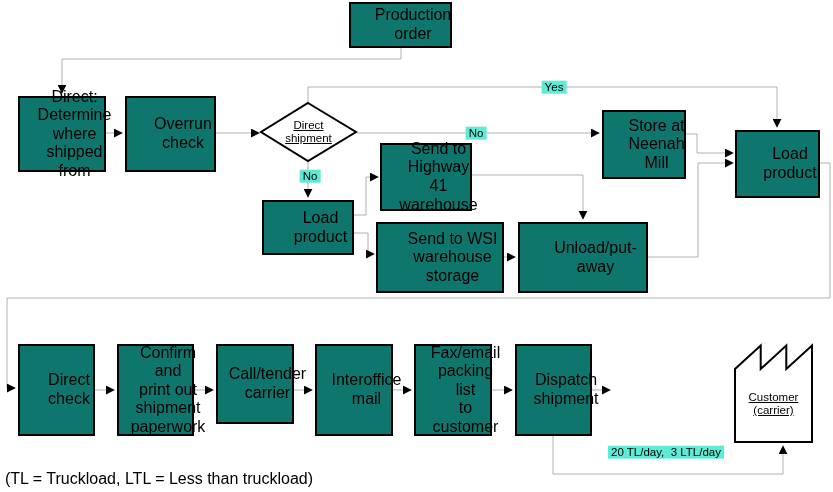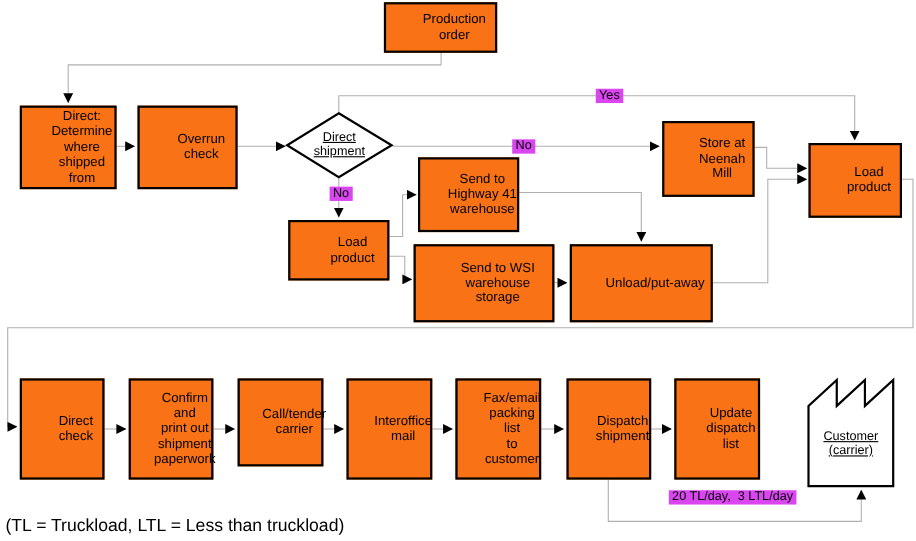--- a/index.html
+++ b/index.html
@@ -9,39 +9,39 @@
     background:#ffffff;
     font-family:"Liberation Sans",sans-serif;
     color:#000;
     overflow:hidden;
   }
   .wires{position:absolute;left:0;top:0;width:833px;height:492px;}
   .node{
     position:absolute;
     box-sizing:border-box;
     border:2px solid #000;
-    background:#f97316;
+    background:#0f766e;
     display:flex;align-items:center;justify-content:center;
     text-align:center;
-    font-size:12px;line-height:1.16;
+    font-size:16px;line-height:1.16;
     white-space:pre-line;
     padding-left:25px;
   }
   .ghost{ 
     position:absolute;
     display:flex;align-items:center;justify-content:center;
     text-align:center;
     font-size:11.5px;line-height:1.16;
     white-space:pre-line;
     background:transparent;border:none;text-decoration:underline;
   }
   .lbl{
     position:absolute;
     transform:translate(-50%,-50%);
-    background:#d946ef;
+    background:#5eead4;
     padding:0 3px;
     font-size:11.5px;line-height:1.1;
     white-space:pre;
   }
   .legend{
     position:absolute;
     left:5px;top:470px;
     font-size:16px;
     white-space:pre;
   }
@@ -116,22 +116,20 @@
 paperwork</div>
   <div class="node" style="left:216px;top:344px;width:78px;height:80px">Call/tender
 carrier</div>
   <div class="node" style="left:414px;top:344px;width:78px;height:92px">Fax/email
 packing list
 to customer</div>
   <div class="node" style="left:315px;top:344px;width:78px;height:92px">Interoffice
 mail</div>
   <div class="node" style="left:515px;top:344px;width:77px;height:92px">Dispatch
 shipment</div>
-  <div class="node" style="left:613px;top:344px;width:78px;height:92px">Update
-dispatch list</div>
   <div class="ghost" style="left:735px;top:366px;width:77px;height:76px">Customer
 (carrier)</div>
 
   <div class="lbl" style="left:554px;top:87px">Yes</div>
   <div class="lbl" style="left:476px;top:133px">No</div>
   <div class="lbl" style="left:310px;top:176px">No</div>
   <div class="lbl" style="left:666px;top:452px">20 TL/day,  3 LTL/day</div>
 
   <div class="legend">(TL = Truckload, LTL = Less than truckload)</div>
 </div>

